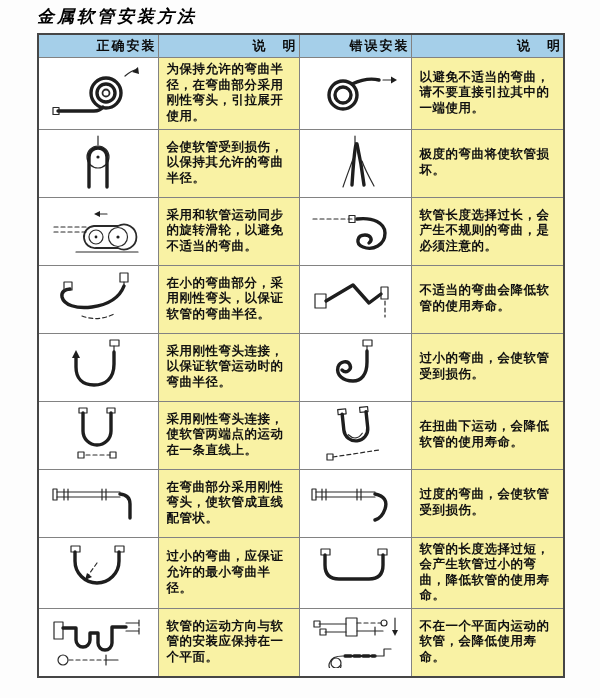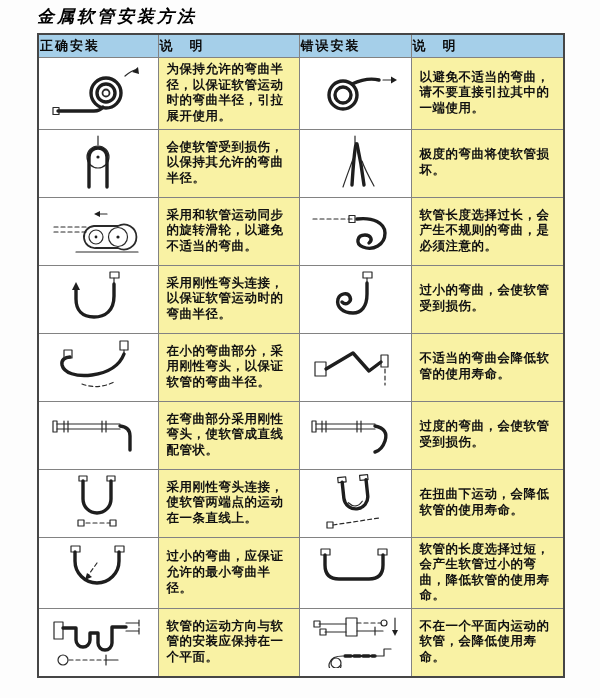--- a/index.html
+++ b/index.html
@@ -13,21 +13,21 @@
     font-family:"Liberation Serif","DejaVu Serif",serif;
     font-style:italic;font-weight:bold;font-size:17px;letter-spacing:3px;color:#000;
   }
   table.hose-table{
     border-collapse:collapse;margin-left:37px;width:526px;table-layout:fixed;
     border:2px solid #464646;background:#fff;
   }
   .hose-table th,.hose-table td{border:1px solid #828282;}
   .hose-table th{
     height:20px;background:#a5cfe9;font-size:13px;font-weight:bold;
-    letter-spacing:2px;text-align:left;color:#0a0a0a;
+    letter-spacing:2px;text-align:right;color:#0a0a0a;
   }
   .hose-table tr.r{height:68px;}
   td.img{background:#ffffff;text-align:center;vertical-align:middle;padding:0;}
   td.desc{
     background:#f9f2a4;font-size:12.5px;font-weight:bold;line-height:1.25;
     letter-spacing:0.5px;padding:4px 6px 4px 8px;vertical-align:middle;color:#111;
   }
   .icon{display:inline-block;line-height:0;}
   svg{display:block;margin:0 auto;}
   .tk{stroke:#1e1e1e;stroke-width:3.4;fill:none;stroke-linecap:round;stroke-linejoin:round;}
@@ -66,21 +66,21 @@
               <circle class="tk" cx="58" cy="30" r="15"></circle>
                 <circle class="tk" cx="58" cy="30" r="9"></circle>
                 <circle class="md" cx="58" cy="30" r="3.5"></circle>
               <path class="tk" d="M10,48 H46 Q52,48 55,44"></path>
               <rect class="tn" x="5" y="44.5" width="6" height="7"></rect>
               <path class="tn" d="M77,13 q6,-5 10,-6"></path>
                 <polygon class="fl" points="90,4 84,9 91,11"></polygon>
             </svg>
           </span>
         </td>
-        <td class="desc">为保持允许的弯曲半径，以保证软管运动时的弯曲半径，引拉展开使用。</td>
+        <td class="desc">为保持允许的弯曲半径，在弯曲部分采用刚性弯头，引拉展开使用。</td>
         <td class="img">
           <span class="icon" aria-label="coiled-hose-pulled-from-end-icon">
             <svg viewBox="0 0 96 56" width="96" height="56">
               <circle class="tk" cx="36" cy="32" r="14"></circle>
                 <circle class="tk" cx="36" cy="32" r="8"></circle>
               <path class="tk" d="M45,21 Q60,14 72,17"></path>
               <path class="tn" d="M76,17 h9"></path>
                 <polygon class="fl" points="90,17 84,13.5 84,20.5"></polygon>
             </svg>
           </span>
@@ -139,44 +139,20 @@
               <rect class="tn" x="42" y="14.5" width="6" height="7"></rect>
               <path class="tk" d="M50,18 C66,16 78,22 78,32 C78,44 66,50 56,46 C48,43 50,34 58,34 C64,34 66,39 62,42"></path>
             </svg>
           </span>
         </td>
         <td class="desc">软管长度选择过长，会产生不规则的弯曲，是必须注意的。</td>
       </tr>
 
       <tr class="r">
         <td class="img">
-          <span class="icon" aria-label="rigid-elbow-connection-j-loop-icon">
-            <svg viewBox="0 0 100 56" width="100" height="56">
-              <rect class="tn" x="62" y="3" width="9" height="6"></rect>
-                <path class="tn" d="M66,9 V15"></path>
-              <path class="tk" d="M66,15 V27 C66,42 57,48 46,48 C34,48 28,41 28,30 V21"></path>
-              <polygon class="fl" points="28,13 24,21 32,21"></polygon>
-            </svg>
-          </span>
-        </td>
-        <td class="desc">采用刚性弯头连接，以保证软管运动时的弯曲半径。</td>
-        <td class="img">
-          <span class="icon" aria-label="too-small-bend-curl-icon">
-            <svg viewBox="0 0 96 56" width="96" height="56">
-              <rect class="tn" x="56" y="3" width="9" height="6"></rect>
-                <path class="tn" d="M60,9 V14"></path>
-              <path class="tk" d="M60,14 V25 C60,38 54,44 46,44 C36,44 29,38 31,30 C33,24 41,23 43,28 C45,33 39,37 35,33"></path>
-            </svg>
-          </span>
-        </td>
-        <td class="desc">过小的弯曲，会使软管受到损伤。</td>
-      </tr>
-
-      <tr class="r">
-        <td class="img">
           <span class="icon" aria-label="rigid-elbow-on-small-bend-icon">
             <svg viewBox="0 0 100 56" width="100" height="56">
               <rect class="tn" x="72" y="4" width="8" height="9"></rect>
                 <path class="tn" d="M76,13 V17"></path>
               <path class="tk" d="M76,17 C71,30 58,36 44,38 C28,40 16,36 14,28 C13,23 17,20 22,20"></path>
               <rect class="tn" x="16" y="13" width="8" height="8"></rect>
               <path class="tn ds" d="M34,47 Q50,53 66,45"></path>
             </svg>
           </span>
         </td>
@@ -189,41 +165,40 @@
               <rect class="tn" x="74" y="18" width="7" height="12"></rect>
               <path class="tn ds" d="M78,32 V48"></path>
             </svg>
           </span>
         </td>
         <td class="desc">不适当的弯曲会降低软管的使用寿命。</td>
       </tr>
 
       <tr class="r">
         <td class="img">
-          <span class="icon" aria-label="straight-piping-with-rigid-elbow-icon">
-            <svg viewBox="0 0 100 56" width="100" height="56">
-              <rect class="tn" x="5" y="16" width="4" height="11"></rect>
-              <path class="tn" d="M9,19 H72 M9,24 H72"></path>
-              <path class="tn" d="M16,16 V27 M20,16 V27 M54,16 V27 M58,16 V27"></path>
-              <path class="tk" d="M72,21 Q82,22 82,31 V45"></path>
-            </svg>
-          </span>
-        </td>
-        <td class="desc">在弯曲部分采用刚性弯头，使软管成直线配管状。</td>
-        <td class="img">
-          <span class="icon" aria-label="excessive-droop-bend-icon">
-            <svg viewBox="0 0 96 56" width="96" height="56">
-              <rect class="tn" x="5" y="16" width="4" height="11"></rect>
-              <path class="tn" d="M9,19 H68 M9,24 H68"></path>
-              <path class="tn" d="M15,16 V27 M19,16 V27 M50,16 V27 M54,16 V27"></path>
-              <path class="tk" d="M68,21 Q82,24 78,36 Q75,45 68,47"></path>
-            </svg>
-          </span>
-        </td>
-        <td class="desc">过度的弯曲，会使软管受到损伤。</td>
+          <span class="icon" aria-label="rigid-elbow-connection-j-loop-icon">
+            <svg viewBox="0 0 100 56" width="100" height="56">
+              <rect class="tn" x="62" y="3" width="9" height="6"></rect>
+                <path class="tn" d="M66,9 V15"></path>
+              <path class="tk" d="M66,15 V27 C66,42 57,48 46,48 C34,48 28,41 28,30 V21"></path>
+              <polygon class="fl" points="28,13 24,21 32,21"></polygon>
+            </svg>
+          </span>
+        </td>
+        <td class="desc">采用刚性弯头连接，以保证软管运动时的弯曲半径。</td>
+        <td class="img">
+          <span class="icon" aria-label="too-small-bend-curl-icon">
+            <svg viewBox="0 0 96 56" width="96" height="56">
+              <rect class="tn" x="56" y="3" width="9" height="6"></rect>
+                <path class="tn" d="M60,9 V14"></path>
+              <path class="tk" d="M60,14 V25 C60,38 54,44 46,44 C36,44 29,38 31,30 C33,24 41,23 43,28 C45,33 39,37 35,33"></path>
+            </svg>
+          </span>
+        </td>
+        <td class="desc">过小的弯曲，会使软管受到损伤。</td>
       </tr>
 
       <tr class="r">
         <td class="img">
           <span class="icon" aria-label="u-loop-ends-on-straight-line-icon">
             <svg viewBox="0 0 100 56" width="100" height="56">
               <rect class="tn" x="31" y="3" width="8" height="5"></rect>
                 <rect class="tn" x="59" y="3" width="8" height="5"></rect>
               <path class="tk" d="M35,8 V26 A14,14 0 0 0 63,26 V8"></path>
               <path class="tn ds" d="M38,50 H62"></path>
@@ -241,20 +216,45 @@
                   <rect class="tn" x="55" y="3" width="8" height="5"></rect>
                 <path class="tk" d="M37,8 V24 A12,12 0 0 0 61,24 V8"></path>
                 <path class="tn" d="M41,29 Q48,37 55,29"></path>
               </g>
               <path class="tn ds" d="M26,52 L72,45"></path>
               <rect class="tn" x="20" y="49" width="6" height="6"></rect>
             </svg>
           </span>
         </td>
         <td class="desc">在扭曲下运动，会降低软管的使用寿命。</td>
+      </tr>
+
+      <tr class="r">
+        <td class="img">
+          <span class="icon" aria-label="straight-piping-with-rigid-elbow-icon">
+            <svg viewBox="0 0 100 56" width="100" height="56">
+              <rect class="tn" x="5" y="16" width="4" height="11"></rect>
+              <path class="tn" d="M9,19 H72 M9,24 H72"></path>
+              <path class="tn" d="M16,16 V27 M20,16 V27 M54,16 V27 M58,16 V27"></path>
+              <path class="tk" d="M72,21 Q82,22 82,31 V45"></path>
+            </svg>
+          </span>
+        </td>
+        <td class="desc">在弯曲部分采用刚性弯头，使软管成直线配管状。</td>
+        <td class="img">
+          <span class="icon" aria-label="excessive-droop-bend-icon">
+            <svg viewBox="0 0 96 56" width="96" height="56">
+              <rect class="tn" x="5" y="16" width="4" height="11"></rect>
+              <path class="tn" d="M9,19 H68 M9,24 H68"></path>
+              <path class="tn" d="M15,16 V27 M19,16 V27 M50,16 V27 M54,16 V27"></path>
+              <path class="tk" d="M68,21 Q82,24 78,36 Q75,45 68,47"></path>
+            </svg>
+          </span>
+        </td>
+        <td class="desc">过度的弯曲，会使软管受到损伤。</td>
       </tr>
 
       <tr class="r">
         <td class="img">
           <span class="icon" aria-label="minimum-bend-radius-u-icon">
             <svg viewBox="0 0 100 56" width="100" height="56">
               <rect class="tn" x="23" y="3" width="9" height="6"></rect>
                 <rect class="tn" x="67" y="3" width="9" height="6"></rect>
               <path class="tk" d="M27,9 V18 A22,22 0 0 0 71,18 V9"></path>
               <path class="tn ds" d="M49,20 L39,34"></path>

